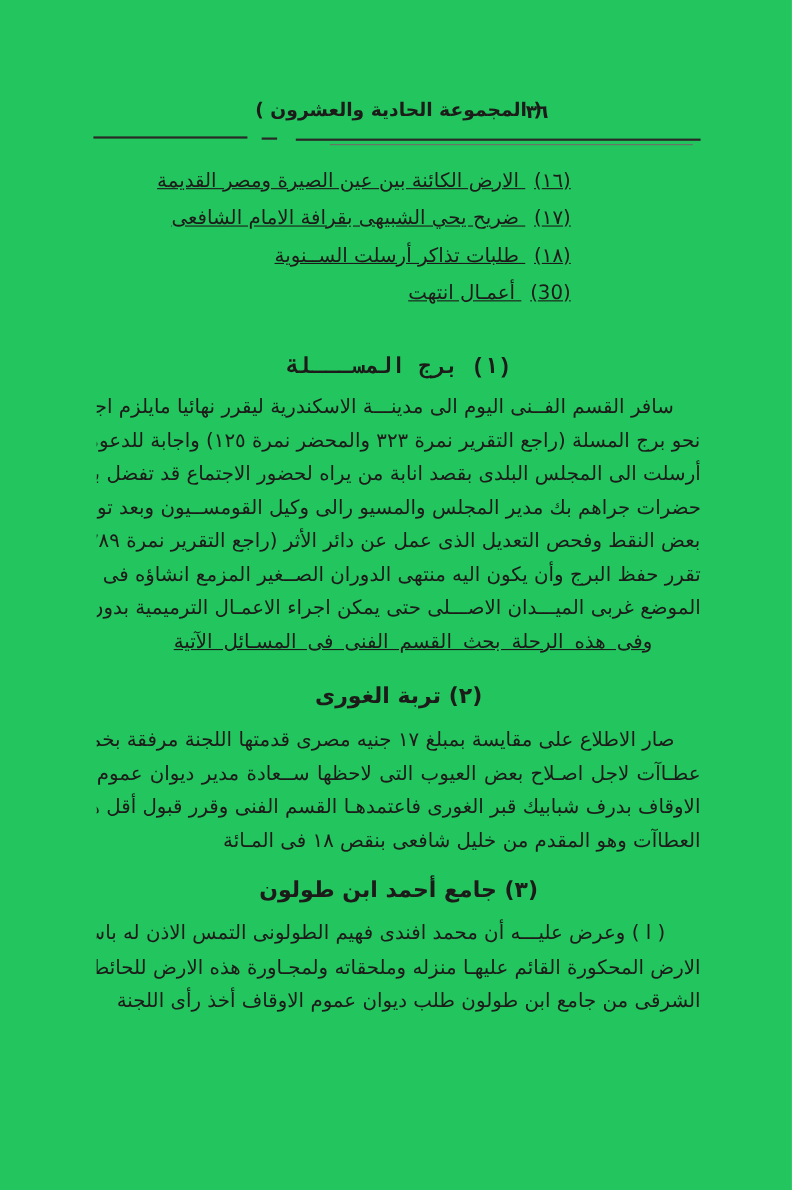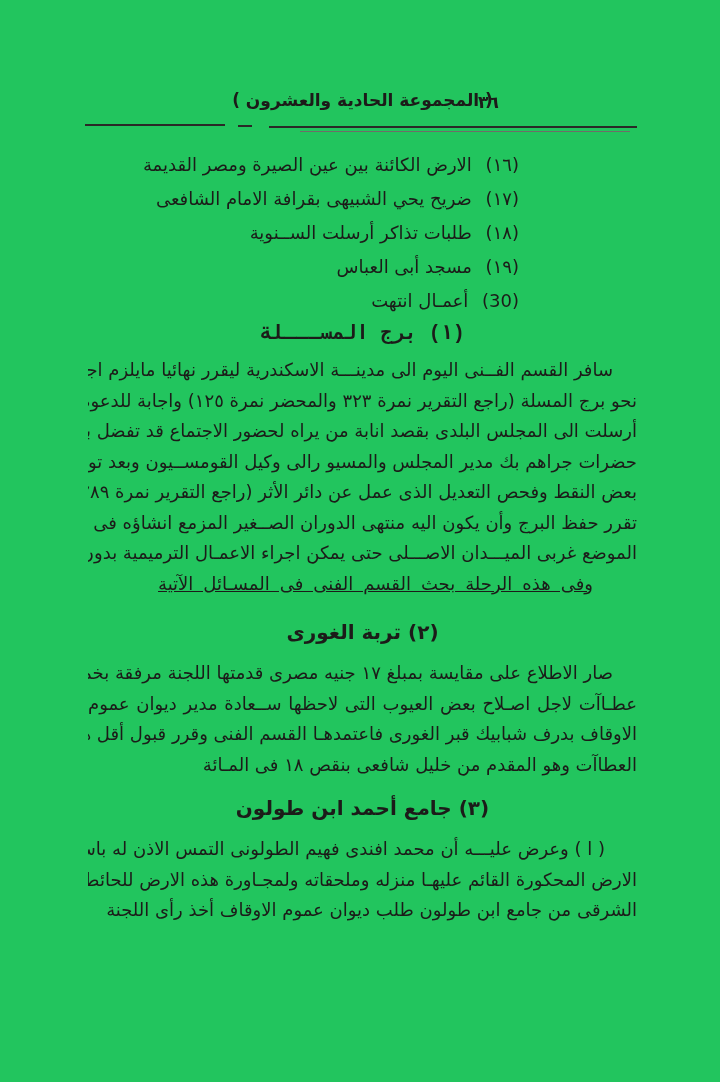--- a/index.html
+++ b/index.html
@@ -47,20 +47,21 @@
     position: absolute;
     top: 148px;
     right: 83px;
     width: 549px;
     font-size: 18px;
   }
   .index-item {
     line-height: 34px;
     padding-right: 118px;
     white-space: nowrap;
+    text-decoration: underline;
   }
   .index-num { margin-left: 8px; }
   
   .section-heading {
     position: absolute;
     right: 83px;
     width: 549px;
     text-align: center;
     font-size: 20px;
     font-weight: bold;
@@ -113,24 +114,20 @@
     </div>
     <div class="index-item">
       <span class="index-num">(١٧)</span>
       <span class="index-text">ضريح يحي الشبيهى بقرافة الامام الشافعى</span>
     </div>
     <div class="index-item">
       <span class="index-num">(١٨)</span>
       <span class="index-text">طلبات تذاكر أرسلت الســنوية</span>
     </div>
     <div class="index-item">
-      <span class="index-num">(١٩)</span>
-      <span class="index-text">مسجد أبى العباس</span>
-    </div>
-    <div class="index-item">
       <span class="index-num">(30)</span>
       <span class="index-text">أعمـال انتهت</span>
     </div>
   </div>
 
   <div class="section-heading h1">(١) برج المســـلة</div>
   <div class="para p1">
     <div class="line first">سافر القسم الفــنى اليوم الى مدينـــة الاسكندرية ليقرر نهائيا مايلزم اجراؤه</div>
     <div class="line">نحو برج المسلة (راجع التقرير نمرة ٣٢٣ والمحضر نمرة ١٢٥) واجابة للدعوة التى</div>
     <div class="line">أرسلت الى المجلس البلدى بقصد انابة من يراه لحضور الاجتماع قد تفضل بالحضور</div>

